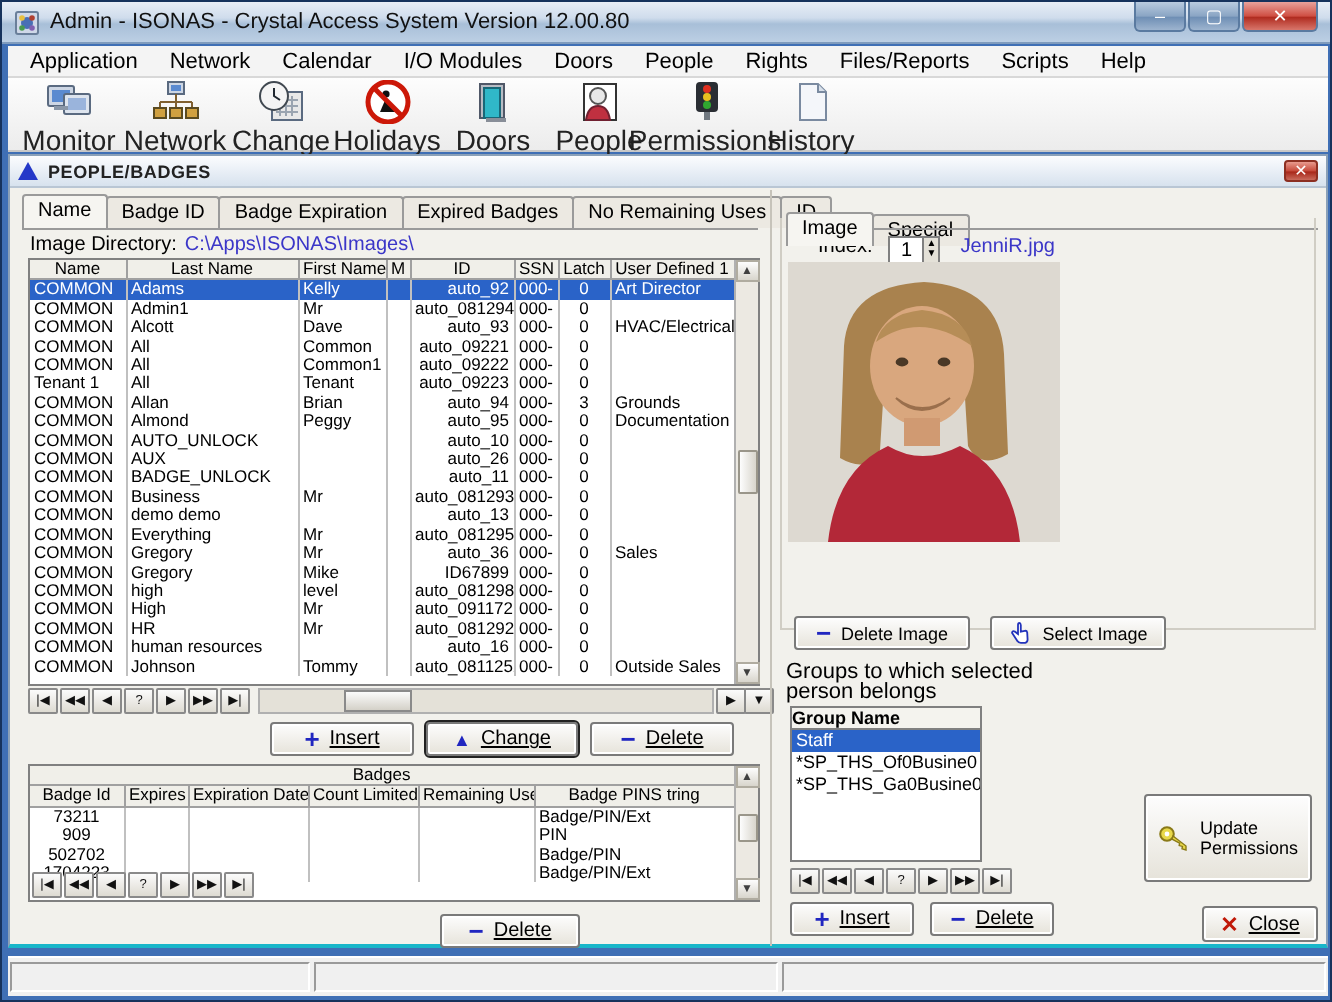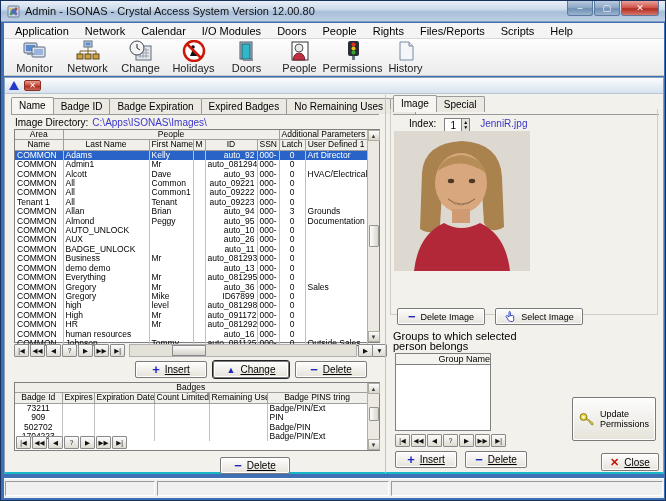--- a/index.html
+++ b/index.html
@@ -22,21 +22,21 @@
   .menubar { position:absolute; left:3px; top:22px; width:660px; height:16px; background:#f4f4f4;
     display:flex; align-items:center; gap:2px; padding:0 4px; border-bottom:1px solid #d8d8d8; }
   .menu-item { padding:1px 7px; font-size:11px; color:#000; cursor:default; }
 
   .toolbar { position:absolute; left:3px; top:38px; width:660px; height:37px;
     background:linear-gradient(#fdfdfd, #ececec); display:flex; align-items:flex-start;
     padding:1px 6px 0 6px; gap:4px; border-bottom:1px solid #c8c8c8; }
   .tool { width:49px; height:35px; display:flex; flex-direction:column; align-items:center;
     justify-content:flex-start; cursor:default; }
   .tool .ticon { width:26px; height:22px; display:flex; align-items:center; justify-content:center; }
-  .tool .tlabel { font-size:11px; color:#222; margin-top:0px; white-space:nowrap; }
+  .tool .tlabel { font-size:14px; color:#222; margin-top:0px; white-space:nowrap; }
 
   .mdi { position:absolute; left:3px; top:76px; width:660px; height:397px;
     background:#f2f1ec; border:1px solid #8aa0b8; border-bottom:2px solid #19b6c9; }
   .panel-titlebar { position:absolute; left:0; top:0; width:100%; height:16px;
     background:linear-gradient(#fbfcfe, #d7e2ee); border-bottom:1px solid #b9c6d4;
     display:flex; align-items:center; padding:0 4px; }
   .tri-icon { width:0; height:0; border-left:5px solid transparent; border-right:5px solid transparent;
     border-bottom:9px solid #2438c8; margin-right:5px; }
   .panel-title { font-size:9px; font-weight:bold; color:#222; letter-spacing:.3px; flex:1; }
   .panel-close { width:17px; height:11px; border:1px solid #8c2f22; border-radius:2px;
@@ -89,22 +89,22 @@
   .underl { text-decoration:underline; text-decoration-thickness:1px; text-underline-offset:1px; }
 
   .rdivider { position:absolute; left:380px; top:0; width:1px; height:378px; background:#c6c3ba; }
 
   .photo-frame { position:absolute; left:389px; top:36px; width:136px; height:140px; background:#dad6ce; }
   .img-area-box { position:absolute; left:385px; top:14px; width:268px; height:206px;
     border:1px solid #d0cdc4; border-top:none; }
 
   .grp-label { position:absolute; font-size:11px; color:#000; line-height:10px; }
   .listbox { position:absolute; background:#fff; border:1px solid #808080; font-size:9px; }
-  .listbox .lb-head { text-align:right; border-bottom:1px solid #808080; background:#f4f3ee;
-    height:11px; line-height:11px; }
+  .listbox .lb-head { text-align:left; border-bottom:1px solid #808080; background:#f4f3ee;
+    height:11px; line-height:11px;font-weight:bold; }
   .lb-item { height:11px; line-height:11px; padding:0 2px; white-space:nowrap; overflow:hidden; }
   .lb-item.sel { background:#2a63c8; color:#fff; }
 
   .statusbar { position:absolute; left:3px; top:477px; width:660px; height:20px; background:#f0f0f0;
     border-top:1px solid #fff; display:flex; }
   .status-cell { border:1px solid; border-color:#9a9a9a #fff #fff #9a9a9a; margin:2px 1px; }
 </style>
 </head>
 <body>
 
@@ -227,20 +227,21 @@
             <path d="M16 2 L16 6 L20 6" fill="#d8e0ea" stroke="#7a8aa0"></path>
           </svg>
         </span>
         <div class="tlabel">History</div>
       </div>
     </div>
 
   <div class="mdi">
     <div class="panel-titlebar">
       <span class="tri-icon"></span>
+      <span class="panel-title">PEOPLE/BADGES</span>
       <span class="panel-close">✕</span>
     </div>
 
     <div class="pcontent">
 
       <div class="tabs" style="left:6px; top:3px;" id="left-tabs">
           <span class="tab active">Name</span>
           <span class="tab">Badge ID</span>
           <span class="tab">Badge Expiration</span>
           <span class="tab">Expired Badges</span>
@@ -259,25 +260,20 @@
               <col style="width:48px">
               <col style="width:86px">
               <col style="width:44px">
               <col style="width:12px">
               <col style="width:52px">
               <col style="width:22px">
               <col style="width:26px">
               <col style="width:62px">
             </colgroup>
             <thead>
-              <tr>
-                <th colspan="1">Area</th>
-                <th colspan="5">People</th>
-                <th colspan="2">Additional Parameters</th>
-              </tr>
               <tr>
                 <th>Name</th>
                 <th>Last Name</th>
                 <th>First Name</th>
                 <th>M</th>
                 <th>ID</th>
                 <th>SSN</th>
                 <th>Latch</th>
                 <th>User Defined 1</th>
               </tr>
@@ -606,21 +602,21 @@
           </div>
       </div>
 
       <span class="btn" style="position:absolute; left:215px; top:362px; width:70px; height:17px;">
         <span class="glyph-minus">−</span>
         <span class="underl">Delete</span>
         </span>
 
       <div class="rdivider"></div>
 
-      <div class="tabs" style="left:388px; top:1px;justify-content:center;" id="right-tabs">
+      <div class="tabs" style="left:388px; top:12px;justify-content:center;" id="right-tabs">
           <span class="tab active">Image</span>
           <span class="tab">Special</span>
         </div>
       <div class="tabline" style="left:388px; top:19px; width:266px;"></div>
       <div class="img-area-box"></div>
 
       <div style="position:absolute; left:404px; top:23px; display:flex; align-items:flex-start; font-size:10px;">
         <span>Index:</span>
         <span style="display:inline-flex; margin-left:8px; border:1px solid #808080; background:#fff; height:14px; align-items:center;">
           <span style="width:16px; text-align:center;">1</span>
@@ -656,20 +652,25 @@
         </svg>
         <span>Select Image</span>
         </span>
 
       <div class="grp-label" style="left:388px; top:236px;">
         <div>Groups to which selected</div>
         <div>person belongs</div>
       </div>
       <div class="listbox" style="left:390px; top:258px; width:96px; height:78px;">
         <div class="lb-head">Group Name</div>
+        <div id="group-items">
+            <div class="lb-item sel">Staff</div>
+            <div class="lb-item">*SP_THS_Of0Busine0</div>
+            <div class="lb-item">*SP_THS_Ga0Busine0</div>
+          </div>
       </div>
 
       <div class="navrow" style="left:390px; top:339px;" id="groups-nav">
           <span class="nav-btn">|◀</span>
           <span class="nav-btn">◀◀</span>
           <span class="nav-btn">◀</span>
           <span class="nav-btn">?</span>
           <span class="nav-btn">▶</span>
           <span class="nav-btn">▶▶</span>
           <span class="nav-btn">▶|</span>

